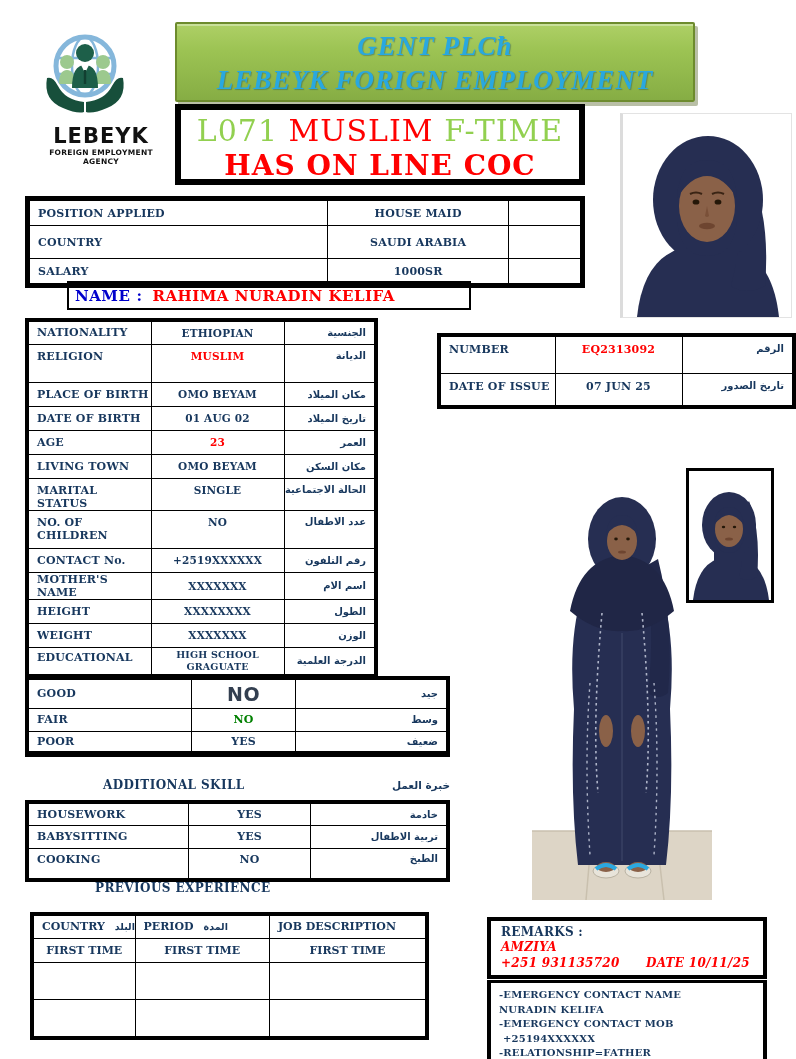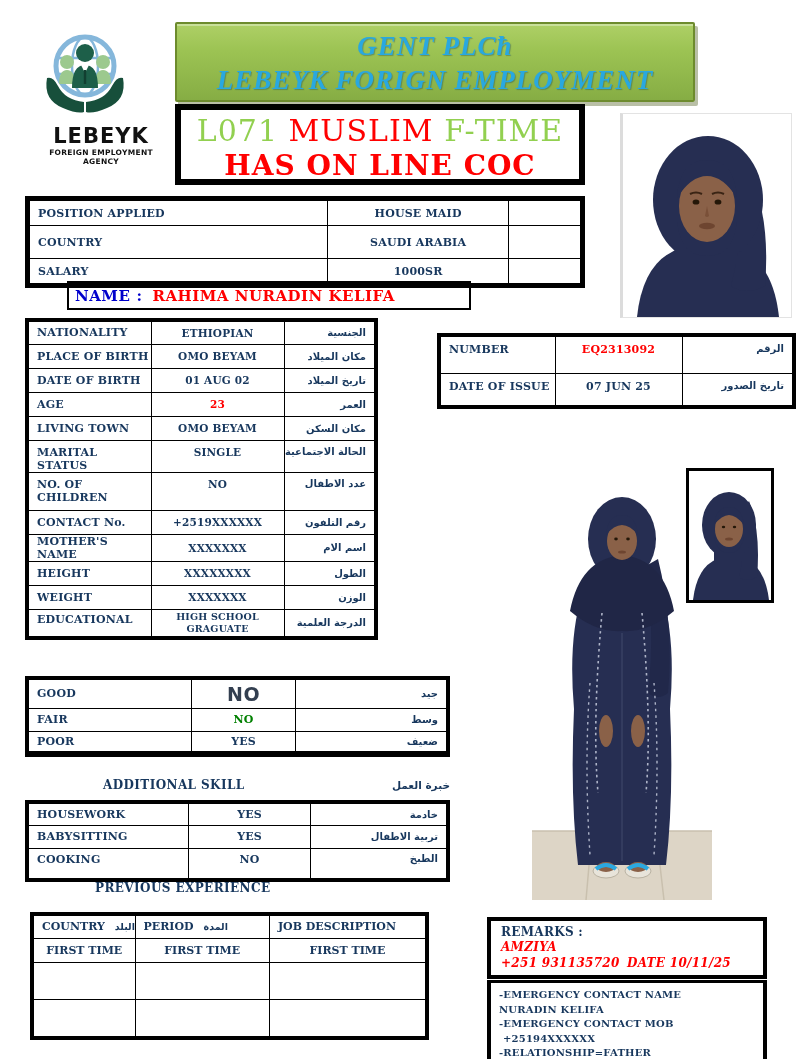--- a/index.html
+++ b/index.html
@@ -98,21 +98,21 @@
   .prev-table tr.e1 td { height:37px; }
   .prev-table tr.e2 td { height:39px; }
   .prev-hdr { font-weight:bold; font-size:11px; color:#17375d; padding-left:8px; }
   .prev-hdr .ar-inline { font-family:"DejaVu Sans",sans-serif; font-size:9.5px; margin-left:10px; }
   .first-time { font-weight:bold; font-size:11px; color:#17375d; text-align:center; }
 
   
   .remarks-box { left:487px; top:917px; width:280px; border:4px solid #000; padding:4px 0 4px 10px; background:#fff; }
   .remarks-title { font-weight:bold; font-size:12px; color:#17375d; letter-spacing:.3px; }
   .remarks-line { font-style:italic; font-weight:bold; font-size:12px; color:#ff0000; letter-spacing:.3px; line-height:16px; }
-  .remarks-split { display:flex; justify-content:space-between; padding-right:32px; }
+  .remarks-split { display:flex; justify-content:space-between; padding-right:13px; }
   .emergency-box { left:487px; top:980px; width:280px; border:4px solid #000; border-top-width:3px; padding:5px 0 6px 8px; background:#fff; }
   .em-line { font-weight:bold; font-size:10px; color:#17375d; line-height:14.5px; letter-spacing:.2px; }
 
   
   .photo-headshot { left:620px; top:113px; width:172px; height:205px; border:1px solid #e3e3e3; border-left:3px solid #dcdcdc; }
   .photo-full { left:532px; top:463px; width:180px; height:437px; }
   .photo-inset { left:686px; top:468px; width:88px; height:135px; border:3px solid #000; background:#fff; }
   svg { display:block; }
 </style>
 </head>
@@ -205,20 +205,25 @@
     <colgroup>
         <col style="width:124px">
         <col style="width:133px">
         <col style="width:92px">
       </colgroup>
     <tbody>
         <tr>
       <td class="lbl">NATIONALITY</td>
       <td class="val" style="color: rgb(23, 55, 93);">ETHIOPIAN</td>
       <td class="ar">الجنسية</td>
+    </tr>
+    <tr class="h38">
+      <td class="lbl" style="vertical-align:top;padding-top:5px">RELIGION</td>
+      <td class="val" style="vertical-align: top; padding-top: 5px; color: rgb(255, 0, 0);">MUSLIM</td>
+      <td class="ar" style="vertical-align:top;padding-top:5px">الديانة</td>
     </tr>
     <tr>
       <td class="lbl">PLACE OF BIRTH</td>
       <td class="val" style="color: rgb(23, 55, 93);">OMO BEYAM</td>
       <td class="ar">مكان الميلاد</td>
     </tr>
     <tr>
       <td class="lbl">DATE OF BIRTH</td>
       <td class="val" style="color: rgb(23, 55, 93);">01  AUG  02</td>
       <td class="ar">تاريخ الميلاد</td>

